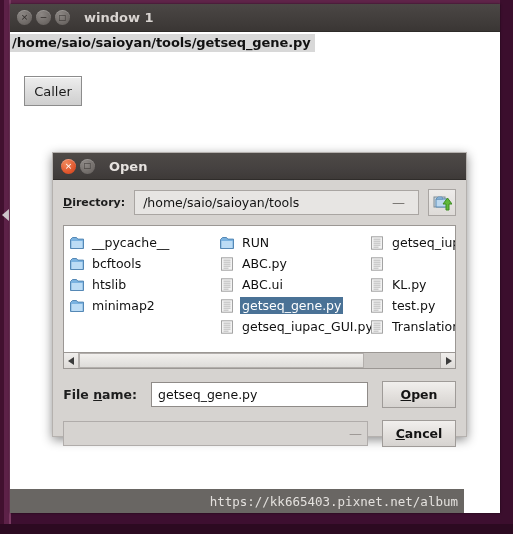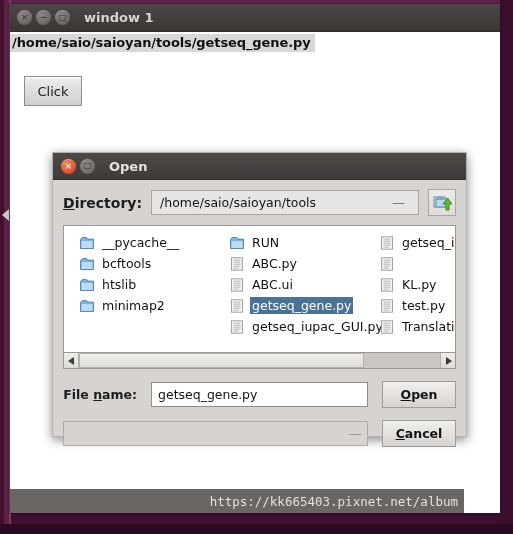--- a/index.html
+++ b/index.html
@@ -132,21 +132,21 @@
     background: radial-gradient(circle at 35% 30%, #908b88, #6f6a67 70%, #5d5855 100%);
     box-shadow: inset 0 1px 0 rgba(255,255,255,.2);
     color:#35312f; font-size:8px;
   }
   .dlg-title .t {
     margin-left:14px; color:#e6e2df; font-size:13px; font-weight:bold;
   }
   .dlg-body { padding:9px 10px 10px 10px; box-sizing:border-box; }
 
   .row-dir { display:flex; align-items:center; gap:9px; }
-  .lbl { font-size:14px; color:#1d1d1d; font-weight:600; white-space:nowrap; }
+  .lbl { font-size:11px; color:#1d1d1d; font-weight:600; white-space:nowrap; }
   .lbl u { text-decoration:underline; }
   .combo {
     flex:1;
     height:25px;
     background:#e7e5e3;
     border:1px solid #a9a5a2;
     display:flex; align-items:center; justify-content:space-between;
     padding:0 14px 0 8px;
     font-size:12.5px; color:#141414;
     box-sizing:border-box;
@@ -161,21 +161,21 @@
   }
 
   .listbox {
     margin-top:9px;
     height:128px;
     background:#ffffff;
     border:1px solid #9b9794;
     box-sizing:border-box;
     overflow:hidden;
     position:relative;
-    padding:6px 0 0 16px;
+    padding:6px 0 0 6px;
   }
   .cols { display:flex; }
   .col { width:150px; flex:0 0 150px; }
   .col.c3 { width:120px; flex:0 0 120px; }
   .item {
     display:flex; align-items:center; gap:6px;
     height:21px;
     font-size:12.5px; color:#111;
     white-space:nowrap;
   }
@@ -253,21 +253,21 @@
         <div class="tb-btn">−</div>
         <div class="tb-btn sq">□</div>
       </div>
       <div class="tb-title">window 1</div>
     </div>
 
     <div class="pathbar">
       <div class="txt">/home/saio/saioyan/tools/getseq_gene.py</div>
     </div>
 
-    <div class="clickbtn">Click</div>
+    <div class="clickbtn">Caller</div>
   </div>
 
   <div class="watermark">
     <span>https://kk665403.pixnet.net/album</span>
   </div>
 
   <div class="dialog">
     <div class="dlg-title">
       <div class="dlg-btns">
         <div class="dbtn close">×</div>

